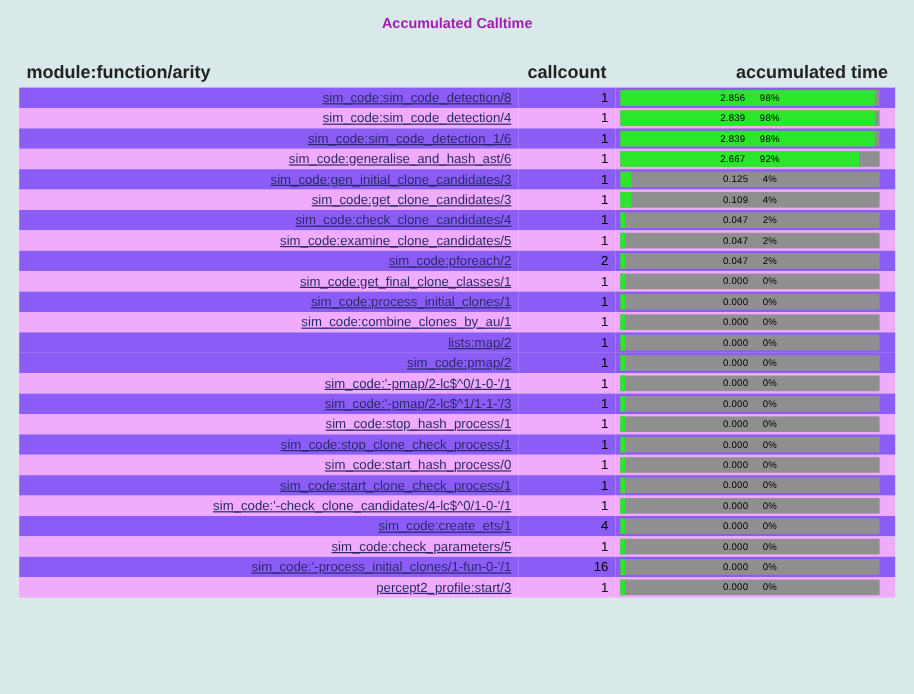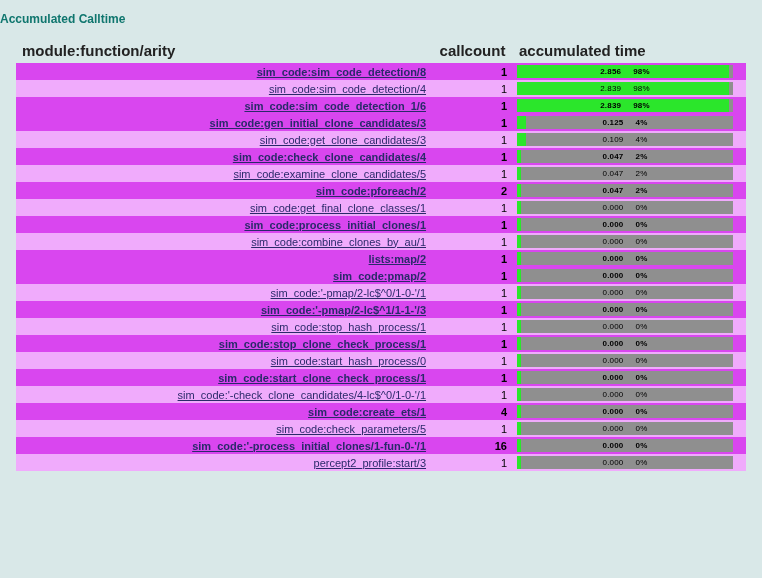--- a/index.html
+++ b/index.html
@@ -4,49 +4,50 @@
 <style>
 * { margin: 0; padding: 0; box-sizing: border-box; }
 body {
   background: #d9e8e8;
   font-family: Verdana, Geneva, sans-serif;
   font-size: 11px;
   padding: 12px 0 20px 0;
   width: 762px;
 }
 .title {
+  text-align: center;
   font-weight: bold;
   font-size: 12px;
-  color: #0f766e;
-  margin-bottom: 14px;
+  color: #a21caf;
+  margin-bottom: 24px;
 }
 .table {
   display: table;
   width: 730px;
   margin: 0 auto;
   border-collapse: collapse;
 }
 .hrow {
   display: table-row;
 }
 .hcell {
   display: table-cell;
   font-weight: bold;
   font-size: 15px;
   color: #222;
   padding: 2px 6px 4px 6px;
   text-align: right;
 }
 .hcell.left { text-align: left; }
 .hcell.count { text-align: center; }
-.hcell.time { text-align: left; }
+.hcell.time { text-align: right; }
 .row {
   display: table-row;
 }
-.row.even { background: #d946ef; font-weight: bold; }
+.row.even { background: #8b5cf6; }
 .row.odd { background: #f0abfc; }
 .cell {
   display: table-cell;
   padding: 1px 6px;
   vertical-align: middle;
 }
 .cell.name {
   text-align: right;
   width: 400px;
 }
@@ -126,20 +127,30 @@
     <div class="row even">
       <div class="cell name"><a href="#">sim_code:sim_code_detection_1/6</a></div>
       <div class="cell count">1</div>
       <div class="cell bar">
         <div class="barwrap">
           <div class="barfill" style="width: 212px;"></div>
           <div class="barlabel"><span>2.839</span><span>98%</span></div>
         </div>
       </div>
     </div>
+    <div class="row odd">
+      <div class="cell name"><a href="#">sim_code:generalise_and_hash_ast/6</a></div>
+      <div class="cell count">1</div>
+      <div class="cell bar">
+        <div class="barwrap">
+          <div class="barfill" style="width: 199px;"></div>
+          <div class="barlabel"><span>2.667</span><span>92%</span></div>
+        </div>
+      </div>
+    </div>
     <div class="row even">
       <div class="cell name"><a href="#">sim_code:gen_initial_clone_candidates/3</a></div>
       <div class="cell count">1</div>
       <div class="cell bar">
         <div class="barwrap">
           <div class="barfill" style="width: 9px;"></div>
           <div class="barlabel"><span>0.125</span><span>4%</span></div>
         </div>
       </div>
     </div>

